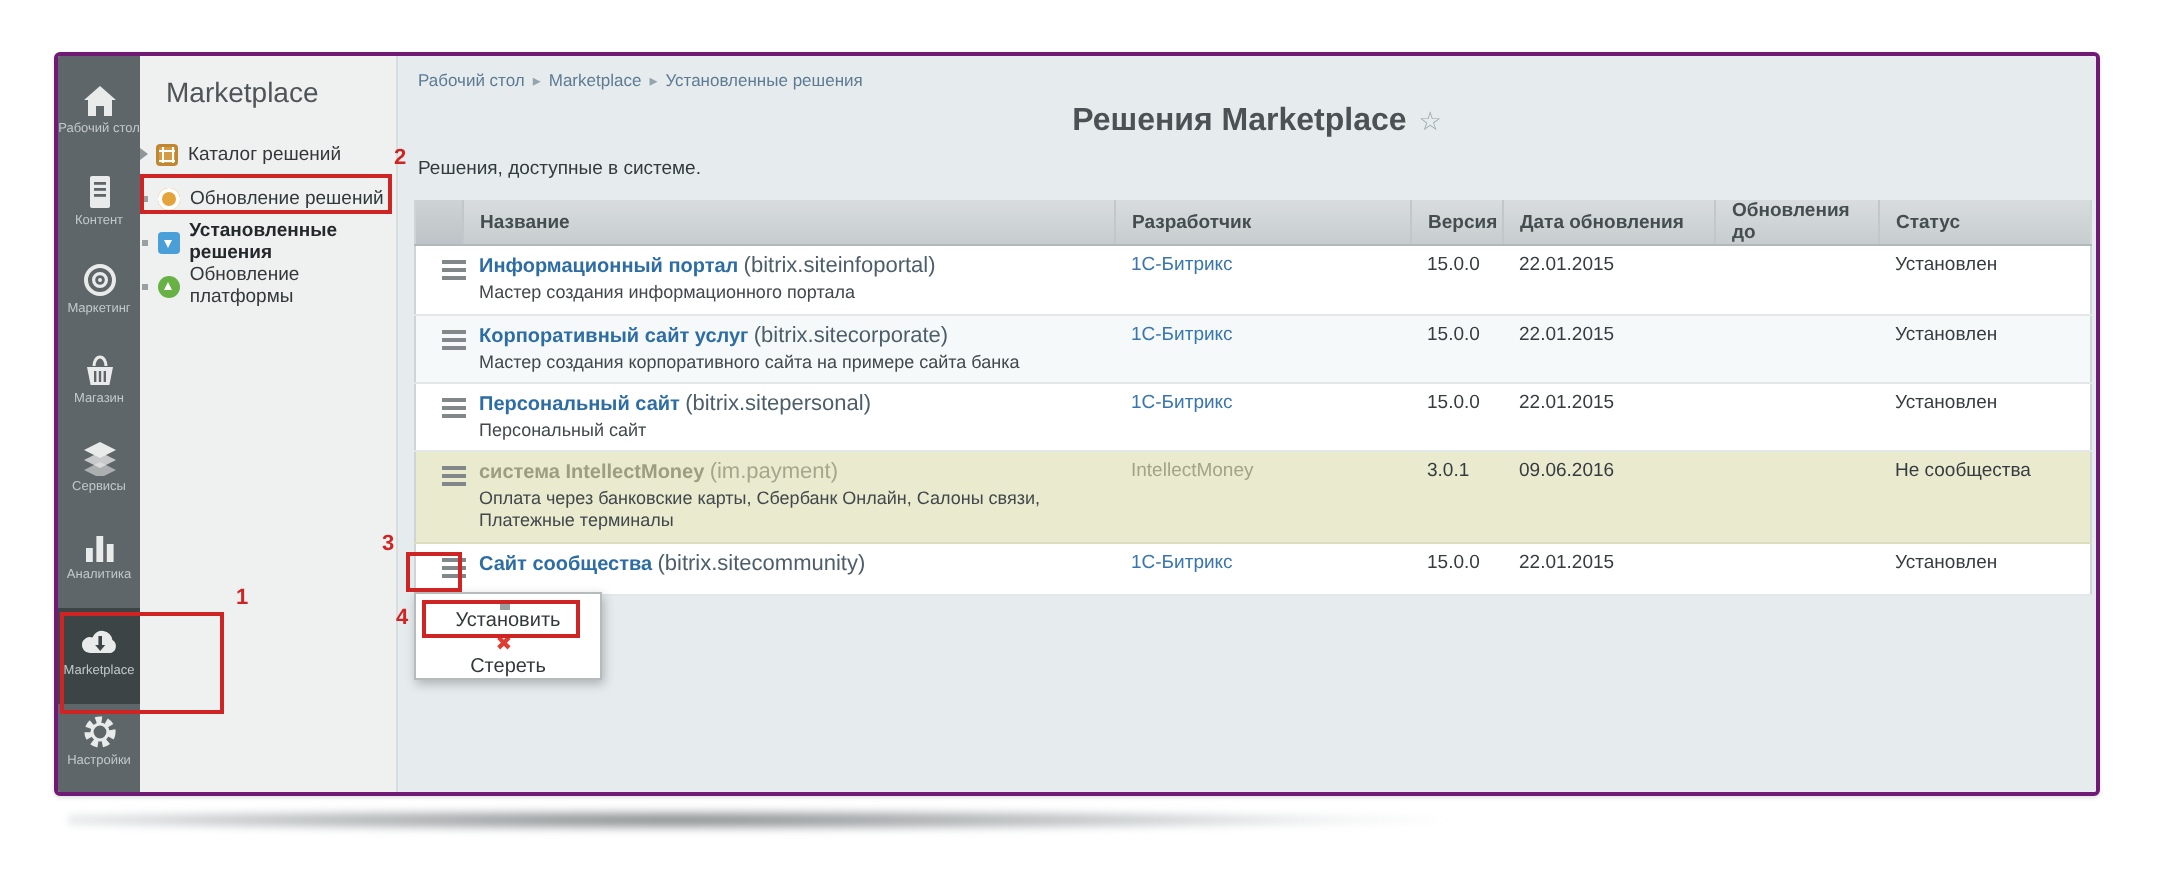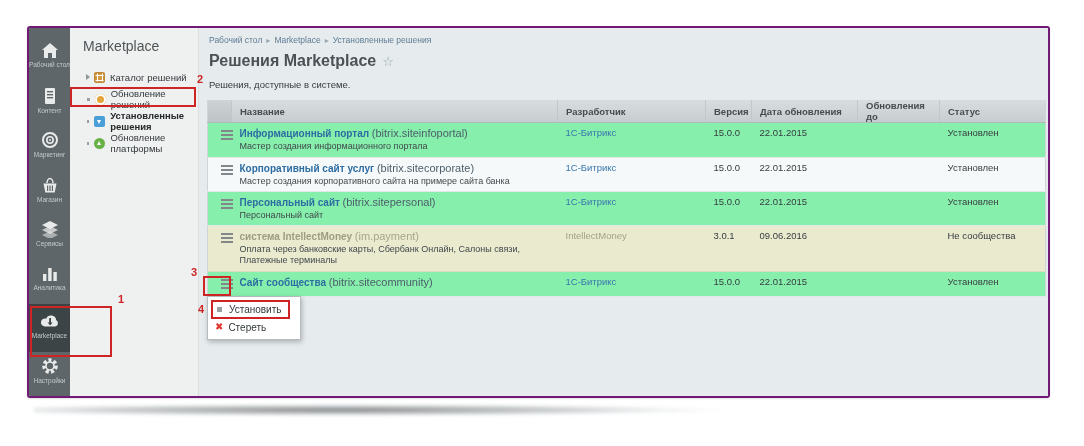--- a/index.html
+++ b/index.html
@@ -12,21 +12,21 @@
   .appbar{width:41px;background:#5f6669;flex:0 0 41px;display:flex;flex-direction:column;padding-top:8px;}
   .abitem{display:flex;flex-direction:column;align-items:center;justify-content:flex-start;
           padding-top:5px;height:46px;cursor:pointer;}
   .abitem .lbl{font-size:6.5px;color:#c3c9cb;text-align:center;line-height:1.15;margin-top:2px;}
   .abitem svg{display:block;}
   .abitem.first{height:48px;}
   .abitem.active{background:#3d4446;height:50px;padding-top:8px;}
   
   .menu{width:129px;flex:0 0 129px;background:#eff1f1;border-right:1px solid #d9dddd;padding:10px 0 0 0;}
   .menu-title{font-size:14px;color:#4e5457;padding-left:13px;margin-bottom:12px;}
-  .mitem{display:flex;align-items:center;height:22px;padding-left:16px;font-size:9.5px;color:#33383b;cursor:pointer;}
+  .mitem{display:flex;align-items:center;height:22px;padding-left:0;font-size:9.5px;color:#33383b;cursor:pointer;}
   .mitem .arr{width:0;height:0;border-left:4px solid #8f9698;border-top:3px solid transparent;
               border-bottom:3px solid transparent;margin-right:4px;}
   .mitem .dot{width:3px;height:3px;background:#9aa0a2;margin:0 5px 0 1px;}
   .mico{width:11px;height:11px;border-radius:2px;margin-right:5px;flex:0 0 11px;position:relative;}
   .mico.catalog{background:#d49a44;box-shadow:inset 0 0 0 1.5px #c08733;background-image:
       linear-gradient(#fff 1px,transparent 1px),linear-gradient(90deg,#fff 1px,transparent 1px);
       background-size:5px 5px;background-position:3px 3px;}
   .mico.refresh{background:#e2a43b;border-radius:50%;box-shadow:inset 0 0 0 2px #fff,inset 0 0 0 3.5px #e2a43b;}
   .mico.installed{background:#4a9fd8;}
   .mico.installed:after{content:"";position:absolute;left:3px;top:4px;width:0;height:0;
@@ -34,27 +34,27 @@
   .mico.platform{background:#67b145;border-radius:50%;}
   .mico.platform:after{content:"";position:absolute;left:3px;top:3px;width:0;height:0;
       border-left:2.5px solid transparent;border-right:2.5px solid transparent;border-bottom:4px solid #fff;}
   .mitem.active .mlabel{font-weight:bold;color:#24282a;}
   
   .content{flex:1;position:relative;background:#e6ecee;}
   .crumbs{margin:7px 0 0 10px;font-size:8.5px;color:#5e7b93;}
   .crumbs .c{color:#5e7b93;cursor:pointer;}
   .crumbs .sep{color:#95a3ad;margin:0 4px;font-size:8px;}
   .crumbs .sep:before{content:"\25B8";}
-  .ptitle{margin:7px 0 0 10px;font-size:16px;font-weight:bold;color:#4b5155;}
+  .ptitle{margin:7px 0 0 10px;font-size:16px;font-weight:bold;color:#4b5155;text-align:center;}
   .star{font-size:13px;color:#98a3aa;font-weight:normal;margin-left:6px;cursor:pointer;}
   .sheading{margin:57px 0 0 10px;font-size:13px;font-weight:bold;color:#2e3336;}
   .sdesc{margin:8px 0 0 10px;font-size:9.5px;color:#333a3e;line-height:1.4;}
   
   table.grid{border-collapse:collapse;table-layout:fixed;width:838px;margin:9px 0 0 8px;
-             background:#86efac;border-left:1px solid #cfd5d7;border-right:1px solid #cfd5d7;}
+             background:#ffffff;border-left:1px solid #cfd5d7;border-right:1px solid #cfd5d7;}
   .grid th{height:19px;background:linear-gradient(#d8dcde,#c7cdcf);border-bottom:1px solid #b2b9bc;
            border-right:1px solid #c2c8ca;font-size:9.5px;font-weight:bold;color:#454d51;
            text-align:left;padding:0 0 0 8px;cursor:pointer;}
   .grid th.actioncol{background:linear-gradient(#ced3d5,#bdc3c6);}
   .grid th:last-child{border-right:none;}
   .grid td{border-bottom:1px solid #e2e7e8;vertical-align:top;padding:4px 4px 4px 8px;font-size:9.5px;color:#363c40;}
   .grid tr.alt td{background:#f6f9f9;}
   .grid tr.hl td{background:#eaeacf;border-bottom:1px solid #dcdcbe;}
   .tlink{font-size:10px;font-weight:bold;color:#2d6da3;cursor:pointer;}
   .tcode{font-size:11px;color:#4d5e6b;}
@@ -62,21 +62,21 @@
   .devlink{font-size:9.5px;color:#3976ad;cursor:pointer;}
   tr.hl .tlink{color:#9d9d82;}
   tr.hl .tcode{color:#a6a68c;}
   tr.hl .devlink{color:#a3a388;margin-top:28px;}
   .st-red{color:#ce2e2e;}
   .burger{display:inline-block;width:12px;height:2px;background:#82888a;
           box-shadow:0 4px 0 #82888a,0 8px 0 #82888a;margin:3px 0 9px 5px;cursor:pointer;}
   
   .popup{position:absolute;left:207px;top:296px;width:94px;background:#fff;border:1px solid #b6bcbe;
          box-shadow:1px 2px 5px rgba(0,0,0,.25);z-index:5;padding:3px 0;}
-  .pitem{display:flex;align-items:center;height:18px;padding:0 6px;font-size:10px;color:#33383b;cursor:pointer;}
+  .pitem{display:flex;align-items:center;height:18px;padding:0 6px;font-size:10px;color:#33383b;cursor:pointer;flex-direction:column;}
   .pbullet{width:5px;height:5px;background:#9aa0a2;margin:0 7px 0 3px;flex:0 0 5px;}
   .px{color:#e03c31;font-size:10px;margin:0 5px 0 1px;line-height:1;}
   
   .ann{position:absolute;border:2px solid #cf2424;z-index:8;pointer-events:none;}
   .ann-lbl{position:absolute;color:#cf2424;font-size:11px;font-weight:bold;z-index:9;}
   
   .swoosh{position:absolute;left:34px;top:403px;width:1012px;height:30px;filter:blur(1.5px);
           background:radial-gradient(ellipse 52% 9px at 30% 7px,rgba(40,45,48,.55),
                      rgba(90,100,105,.28) 45%,rgba(150,160,165,.12) 62%,transparent 75%);}
 </style>

